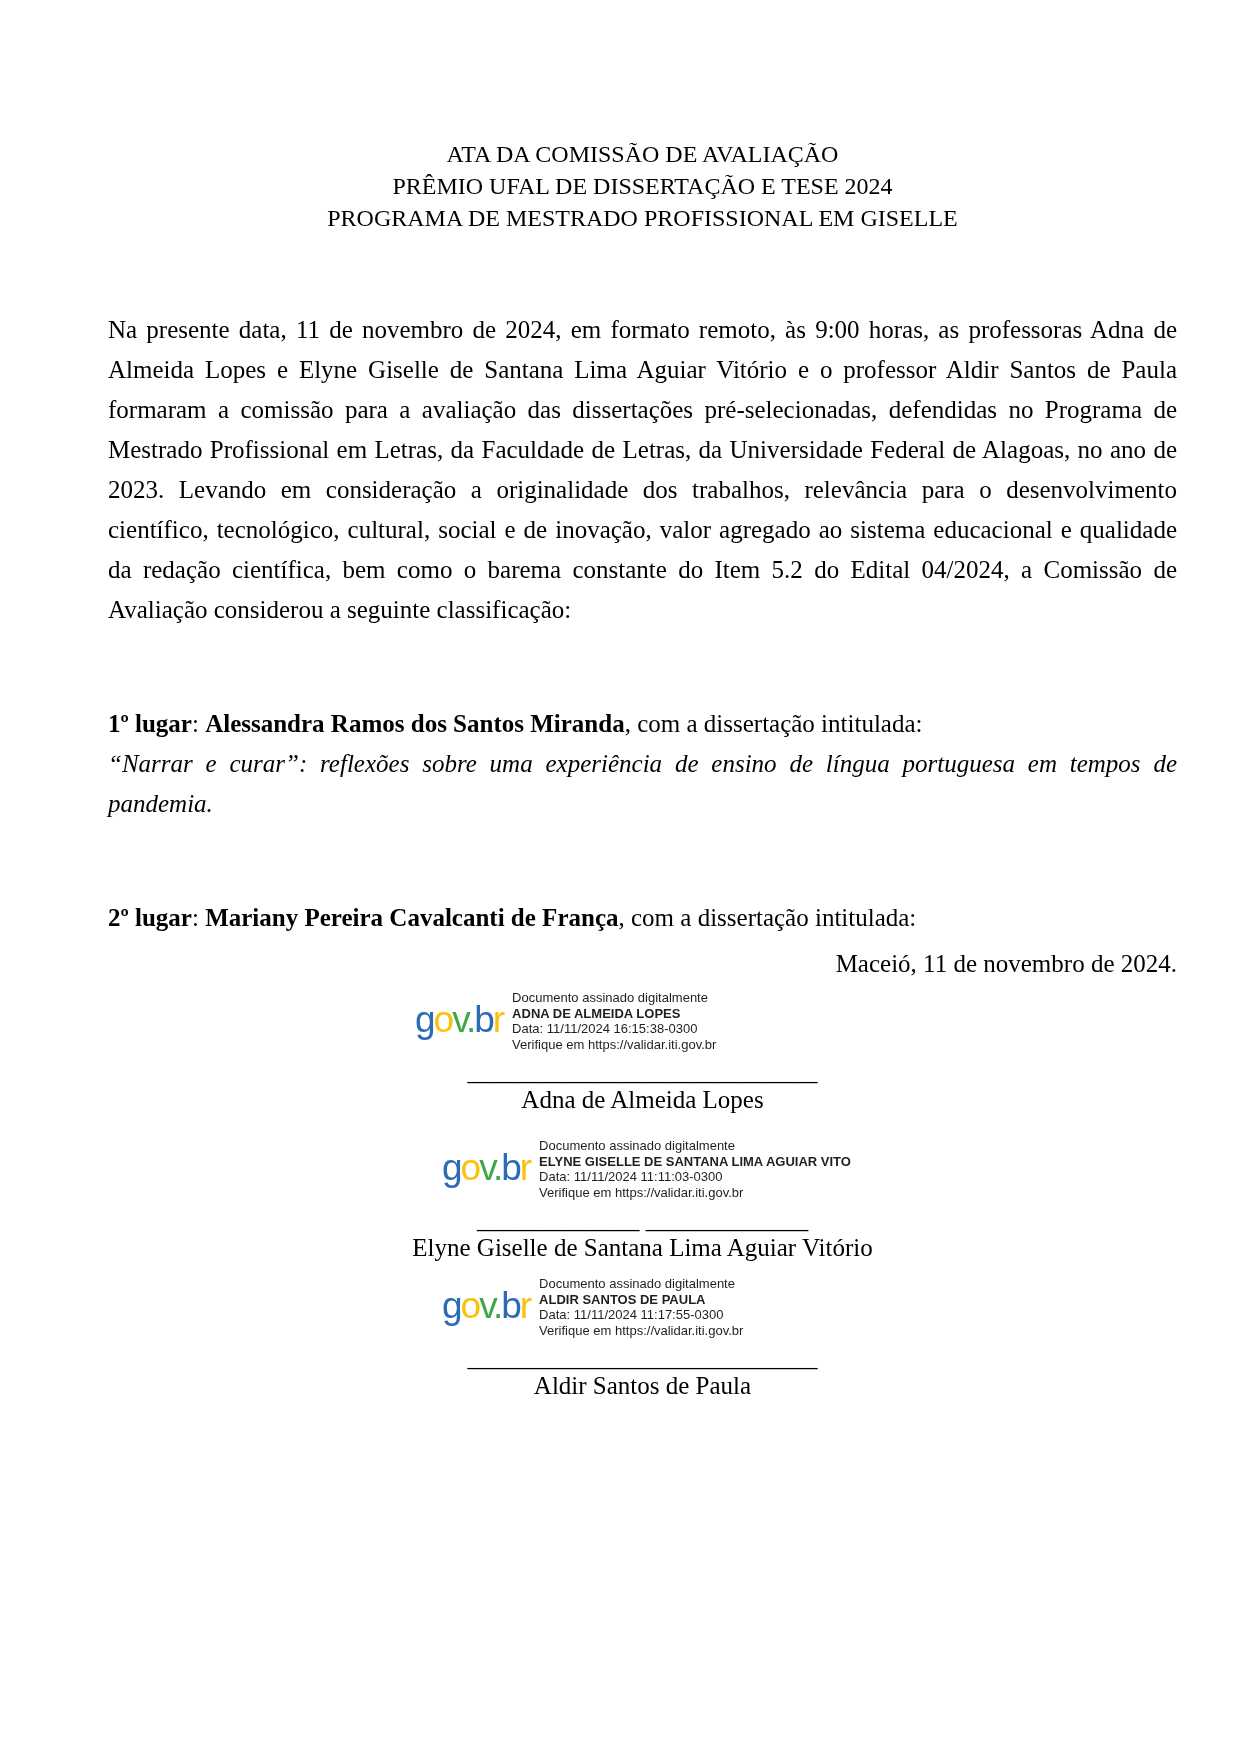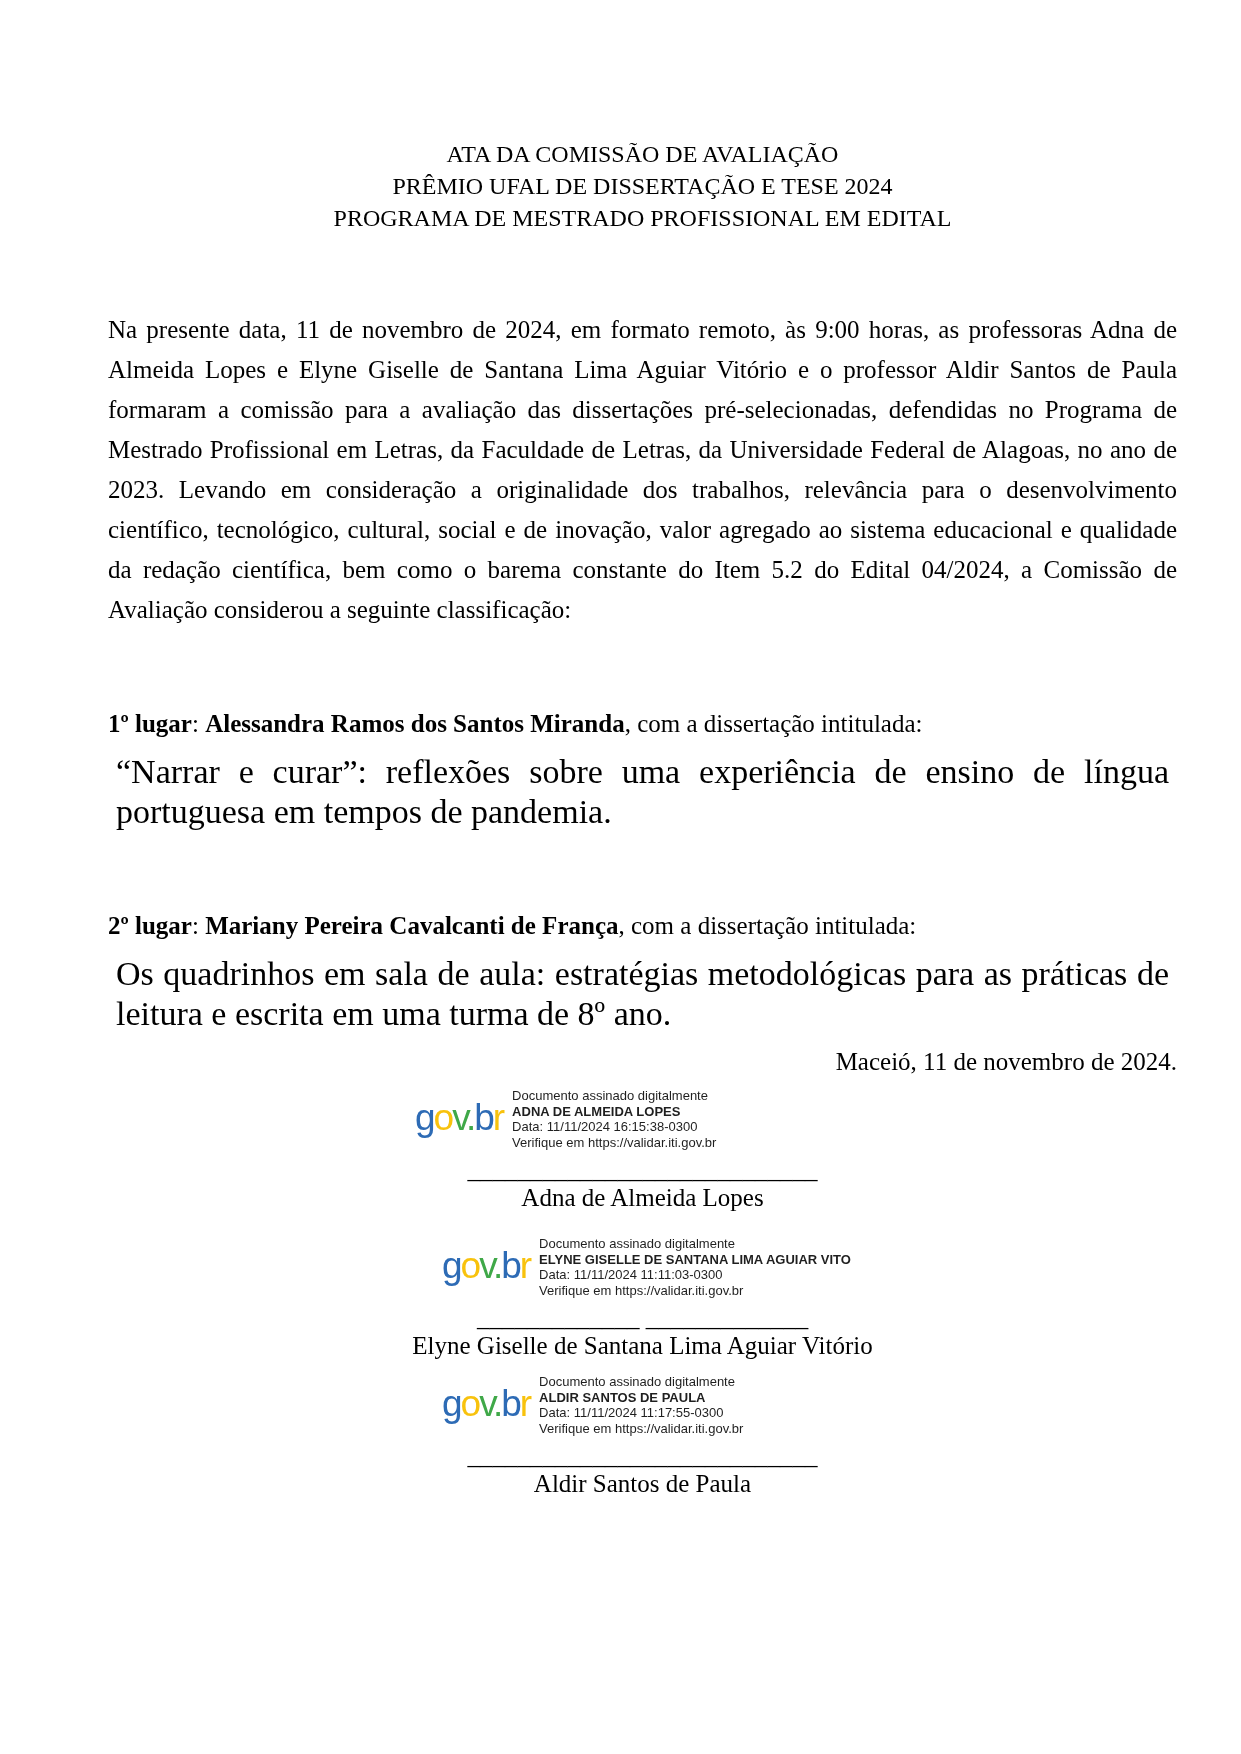--- a/index.html
+++ b/index.html
@@ -16,21 +16,21 @@
   .doc-title { text-align:center; font-size:24px; line-height:32px; }
 
   .intro {
     margin:76px 0 16px 0;
     font-size:25px; line-height:40px;
     text-align:justify;
   }
 
   .rank-line { margin:74px 0 0 0; font-size:25px; line-height:40px; }
   .rank-line.second { }
-  .work { margin:8px; font-size:34px; line-height:40px; text-align:justify; }
+  .work { margin:0; font-size:25px; line-height:40px; text-align:justify;font-style:italic; }
 
   .dateline { margin:6px 0 0 0; font-size:25px; line-height:40px; text-align:right; }
 
   .stamp { display:flex; align-items:flex-start; }
   .stamp-1 { margin-left:307px; margin-top:6px; }
   .stamp-2 { margin-left:334px; margin-top:22px; }
   .stamp-3 { margin-left:334px; margin-top:12px; }
 
   .govbr {
     font-family:"Liberation Sans", sans-serif;
@@ -54,30 +54,29 @@
 </style>
 </head>
 <body>
 
 <div class="page">
   <div class="content">
 
     <div class="doc-title">
       <div>ATA DA COMISSÃO DE AVALIAÇÃO</div>
       <div>PRÊMIO UFAL DE DISSERTAÇÃO E TESE 2024</div>
-      <div>PROGRAMA DE MESTRADO PROFISSIONAL EM EDITAL</div>
+      <div>PROGRAMA DE MESTRADO PROFISSIONAL EM GISELLE</div>
     </div>
 
     <p class="intro">Na presente data, 11 de novembro de 2024, em formato remoto, às 9:00 horas, as professoras Adna de Almeida Lopes e Elyne Giselle de Santana Lima Aguiar Vitório e o professor Aldir Santos de Paula formaram a comissão para a avaliação das dissertações pré-selecionadas, defendidas no Programa de Mestrado Profissional em Letras, da Faculdade de Letras, da Universidade Federal de Alagoas, no ano de 2023. Levando em consideração a originalidade dos trabalhos, relevância para o desenvolvimento científico, tecnológico, cultural, social e de inovação, valor agregado ao sistema educacional e qualidade da redação científica, bem como o barema constante do Item 5.2 do Edital 04/2024, a Comissão de Avaliação considerou a seguinte classificação:</p>
 
     <p class="rank-line"><b>1º lugar</b><span>: </span><b>Alessandra Ramos dos Santos Miranda</b><span>, com a dissertação intitulada:</span></p>
     <p class="work">“Narrar e curar”: reflexões sobre uma experiência de ensino de língua portuguesa em tempos de pandemia.</p>
 
     <p class="rank-line second"><b>2º lugar</b><span>: </span><b>Mariany Pereira Cavalcanti de França</b><span>, com a dissertação intitulada:</span></p>
-    <p class="work">Os quadrinhos em sala de aula: estratégias metodológicas para as práticas de leitura e escrita em uma turma de 8º ano.</p>
 
     <p class="dateline">Maceió, 11 de novembro de 2024.</p>
 
     <div class="stamp stamp-1">
       <div class="govbr"><span style="color: rgb(45, 107, 181);">g</span><span style="color: rgb(248, 194, 13);">o</span><span style="color: rgb(63, 168, 72);">v</span><span style="color: rgb(63, 168, 72);">.</span><span style="color: rgb(45, 107, 181);">b</span><span style="color: rgb(248, 194, 13);">r</span></div>
       <div class="stamp-text">
         <div class="stamp-header">Documento assinado digitalmente</div>
         <div class="stamp-signer">ADNA DE ALMEIDA LOPES</div>
         <div class="stamp-date">Data: 11/11/2024 16:15:38-0300</div>
         <div class="stamp-verify">Verifique em https://validar.iti.gov.br</div>

